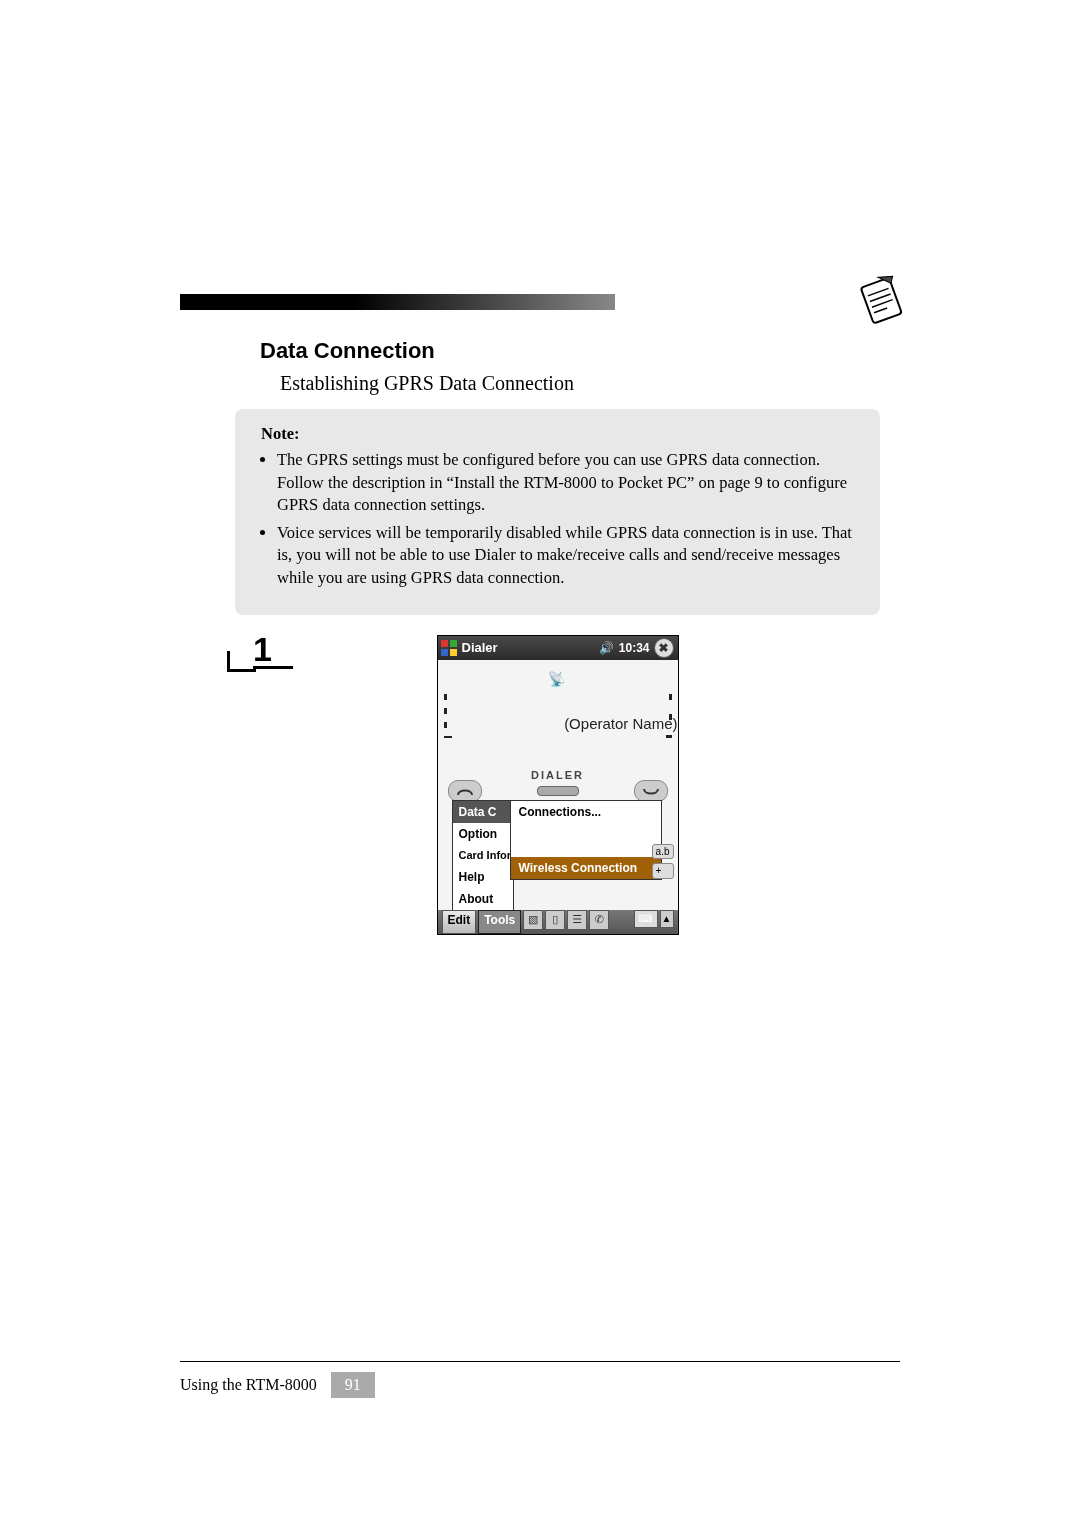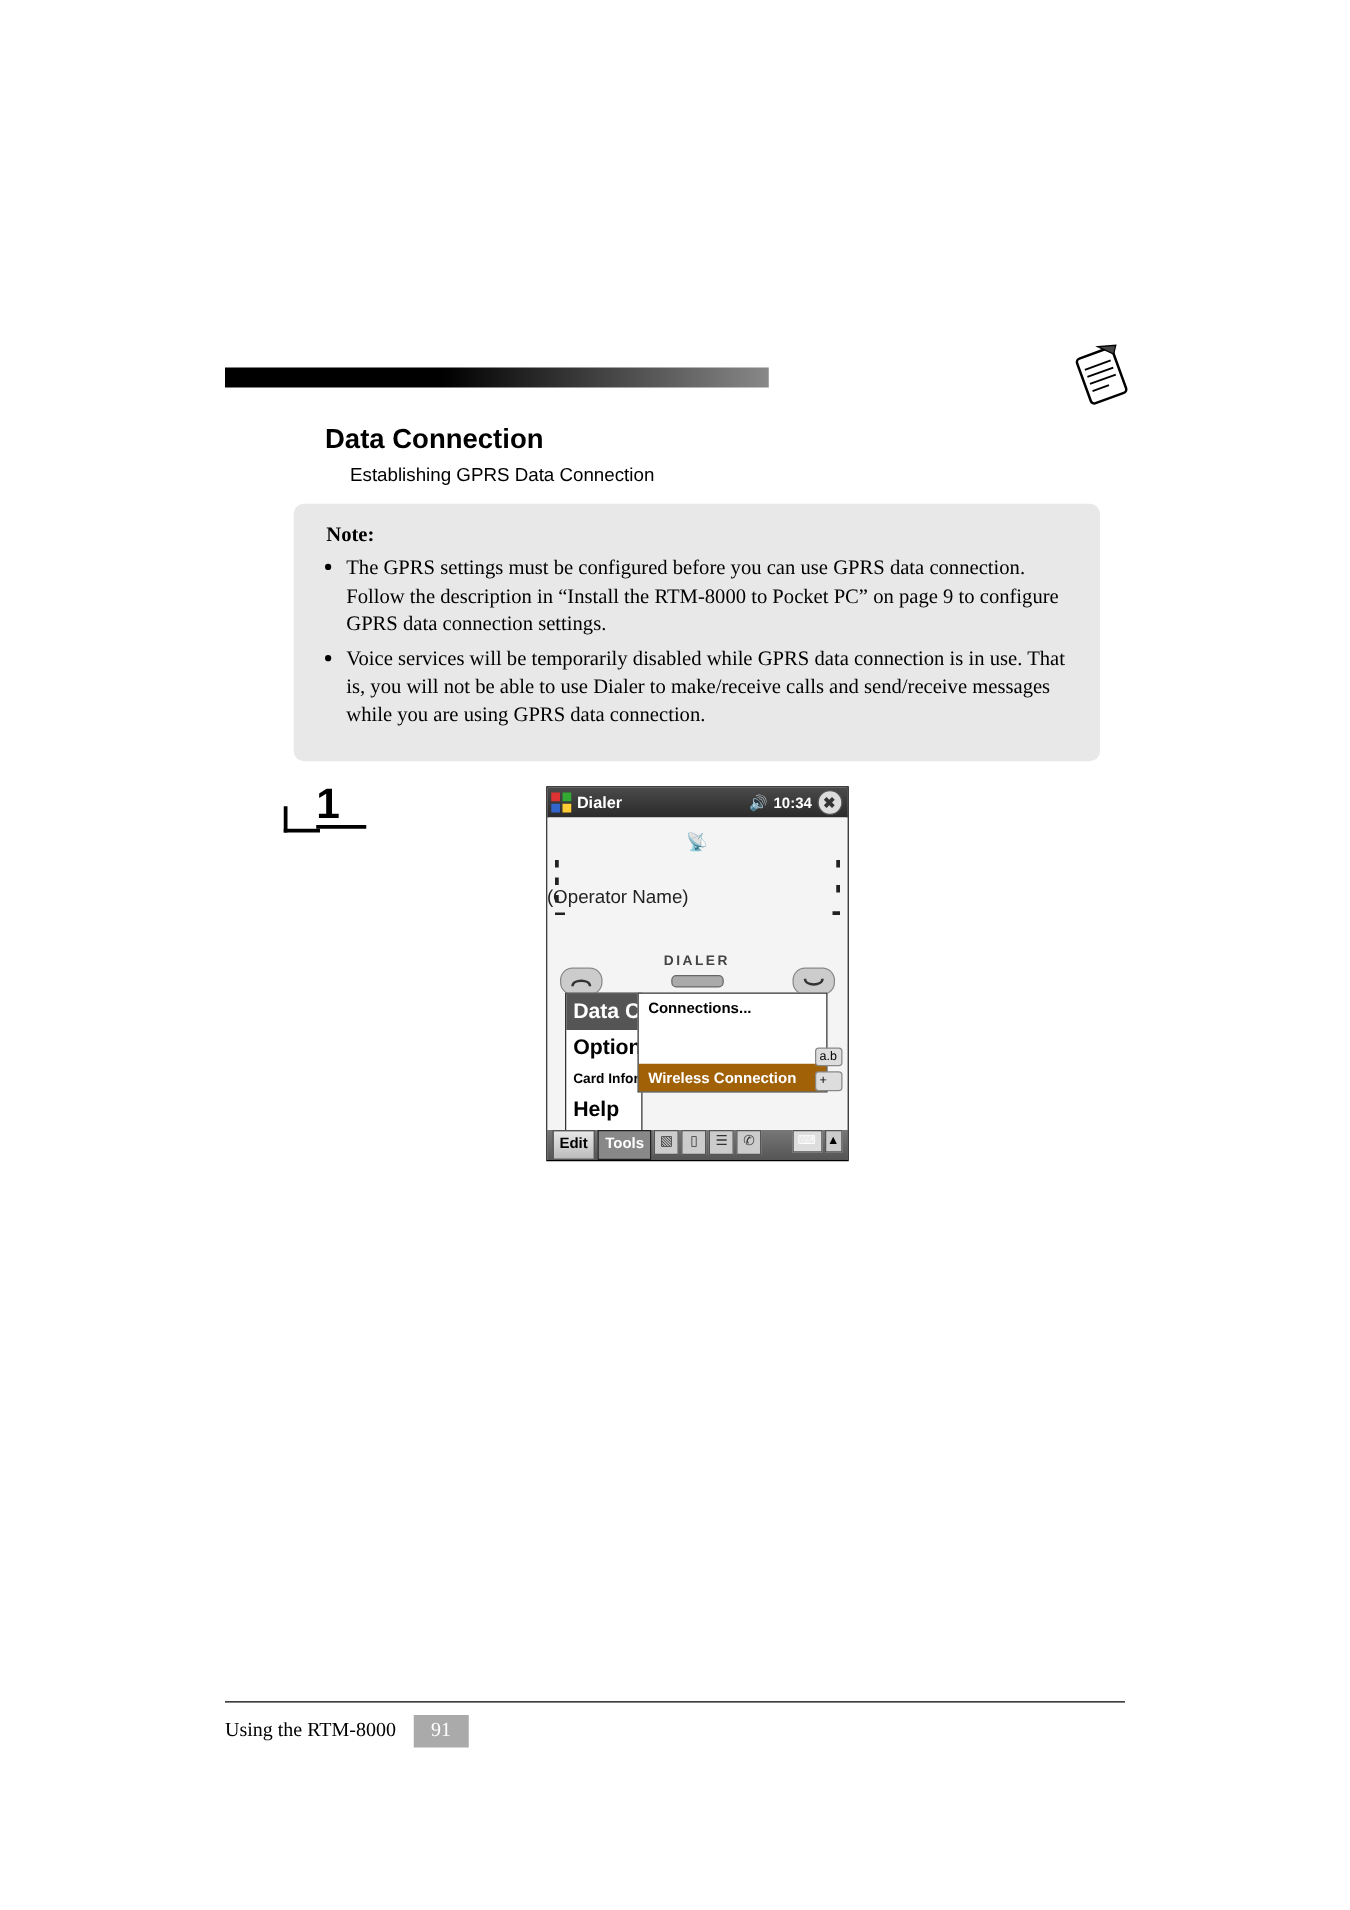--- a/index.html
+++ b/index.html
@@ -39,23 +39,23 @@
     width: 60px;
     height: 60px;
   }
   .section-title {
     font-family: Arial, Helvetica, sans-serif;
     font-weight: bold;
     font-size: 22px;
     margin: 18px 0 8px 80px;
   }
   .subsection-title {
-    font-family: Liberation Sans, sans-serif;
+    font-family: Liberation Serif, serif;
     font-weight: normal;
-    font-size: 15px;
+    font-size: 20px;
     margin: 8px 0 14px 100px;
   }
   .note-box {
     background: #e8e8e8;
     border-radius: 8px;
     margin: 0 30px 0 55px;
     padding: 14px 26px 20px 26px;
     font-size: 16.5px;
     line-height: 1.35;
   }
@@ -154,21 +154,21 @@
   }
   .sig-left { left: 6px; }
   .sig-right { right: 6px; align-items:flex-end;}
   .sig-bar { background:#222; width:3px; height:6px; }
   .signal-icon {
     position:absolute; left:50%; top:10px; transform:translateX(-50%);
     font-size:14px; color:#333;
   }
   .operator {
     position: absolute; top: 54px; left: 0; right: 0;
-    text-align: left; font-size: 15px; color: #222;
+    text-align: right; font-size: 15px; color: #222;
   }
   .dialer-label {
     position: absolute; top: 108px; left: 0; right: 0;
     text-align: center; font-size: 11px; font-weight: bold;
     letter-spacing: 2px; color: #444;
   }
   .phone-icons {
     position:absolute; top:120px; left:10px; right:10px; height:22px;
     display:flex; justify-content:space-between; align-items:center;
   }
@@ -180,21 +180,21 @@
     width:40px;height:8px;background:#aaa;border:1px solid #666;border-radius:4px;
   }
   .menu-area {
     position: absolute; top: 140px; left: 14px; right: 10px;
   }
   .menu-col-left {
     position: absolute; left: 0; top: 0; width: 60px;
     background: #fff; border: 1px solid #333;
   }
   .menu-col-left .mi {
-    padding: 3px 6px; font-weight: bold; font-size: 17px;
+    padding: 3px 6px; font-weight: bold; font-size: 12px;
     white-space: nowrap; overflow: hidden;
   }
   .menu-col-left .mi.sel { background:#555; color:#fff; }
   .submenu {
     position: absolute; left: 58px; top: 0; width: 150px;
     background: #fff; border: 1px solid #333;
   }
   .submenu .mi {
     padding: 3px 8px; font-weight: bold; font-size: 12px;
   }

